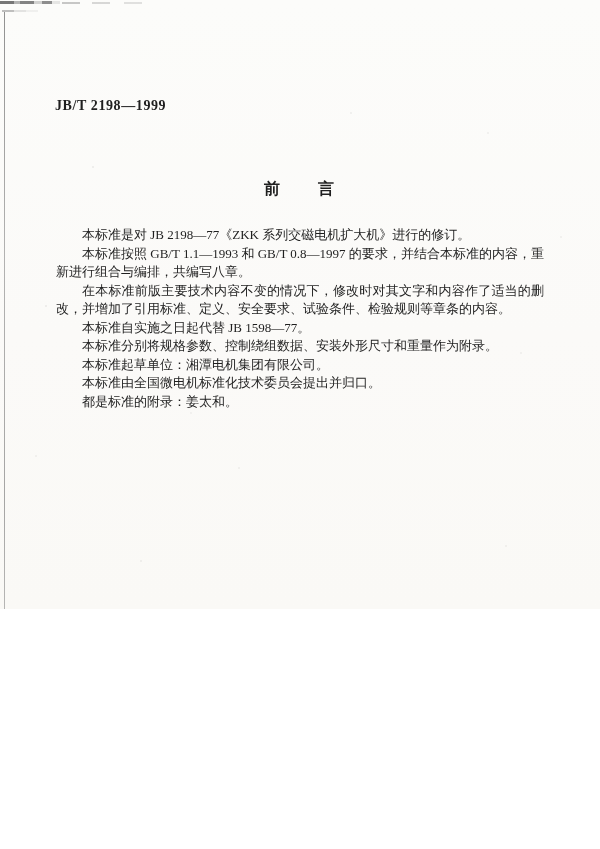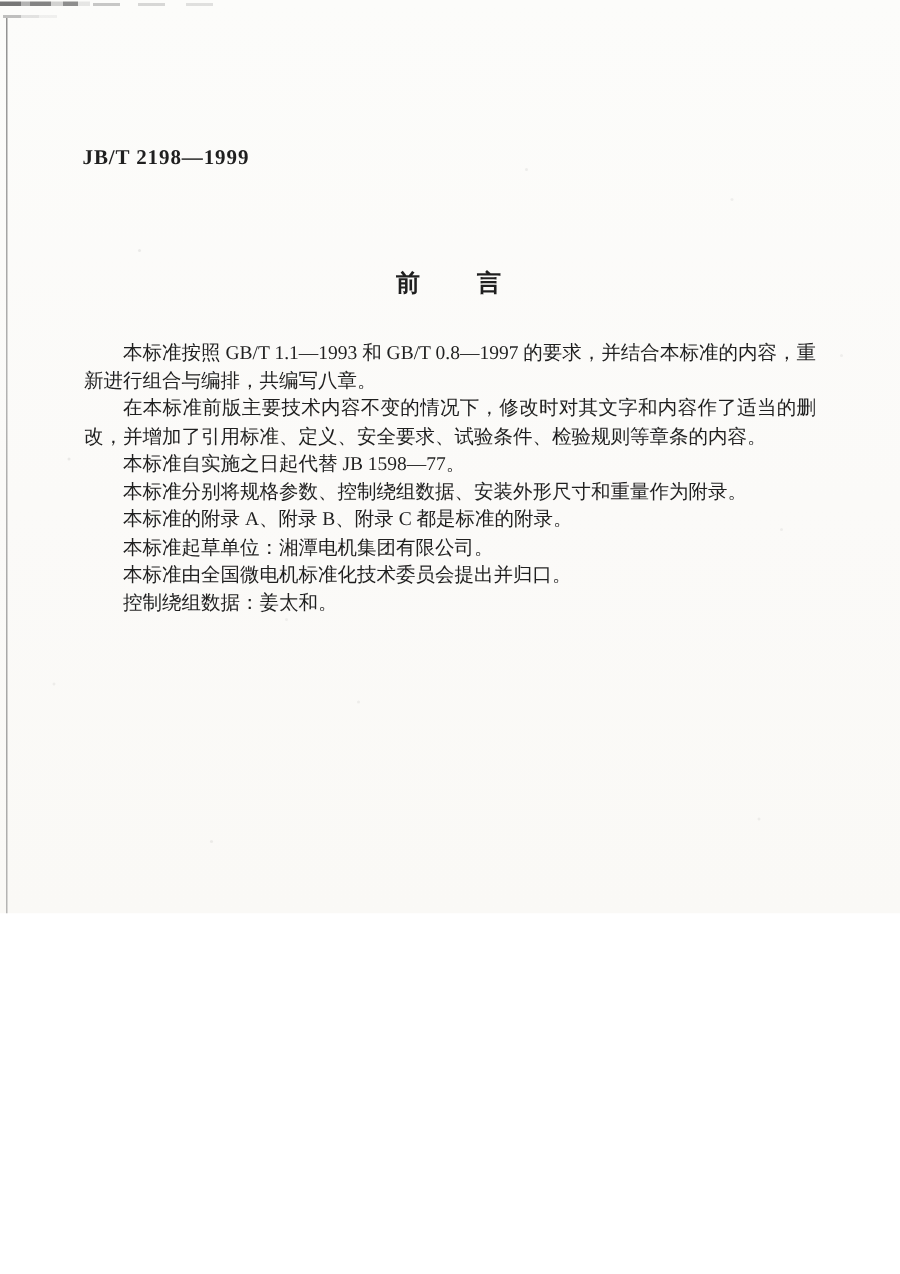--- a/index.html
+++ b/index.html
@@ -136,27 +136,27 @@
   <div class="streak-top2"></div>
   <div class="streak-sub"></div>
   <div class="edge-line"></div>
   <div class="dust"></div>
 
   <div class="std-code">JB/T 2198—1999</div>
 
   <div class="fw-title">前　　言</div>
 
   <div class="fw-body">
+    <p>本标准是对 JB 2198—77《ZKK 系列交磁电机扩大机》进行的修订。</p>
     <p>本标准按照 GB/T 1.1—1993 和 GB/T 0.8—1997 的要求，并结合本标准的内容，重新进行组合与编排，共编写八章。</p>
     <p>在本标准前版主要技术内容不变的情况下，修改时对其文字和内容作了适当的删改，并增加了引用标准、定义、安全要求、试验条件、检验规则等章条的内容。</p>
     <p>本标准自实施之日起代替 JB 1598—77。</p>
     <p>本标准分别将规格参数、控制绕组数据、安装外形尺寸和重量作为附录。</p>
-    <p>本标准的附录 A、附录 B、附录 C 都是标准的附录。</p>
     <p>本标准起草单位：湘潭电机集团有限公司。</p>
     <p>本标准由全国微电机标准化技术委员会提出并归口。</p>
-    <p>控制绕组数据：姜太和。</p>
+    <p>都是标准的附录：姜太和。</p>
   </div>
 
   <div class="noise-patch"></div>
 
   <div class="page-num">69</div>
 
 </div>
 
 </body></html>

